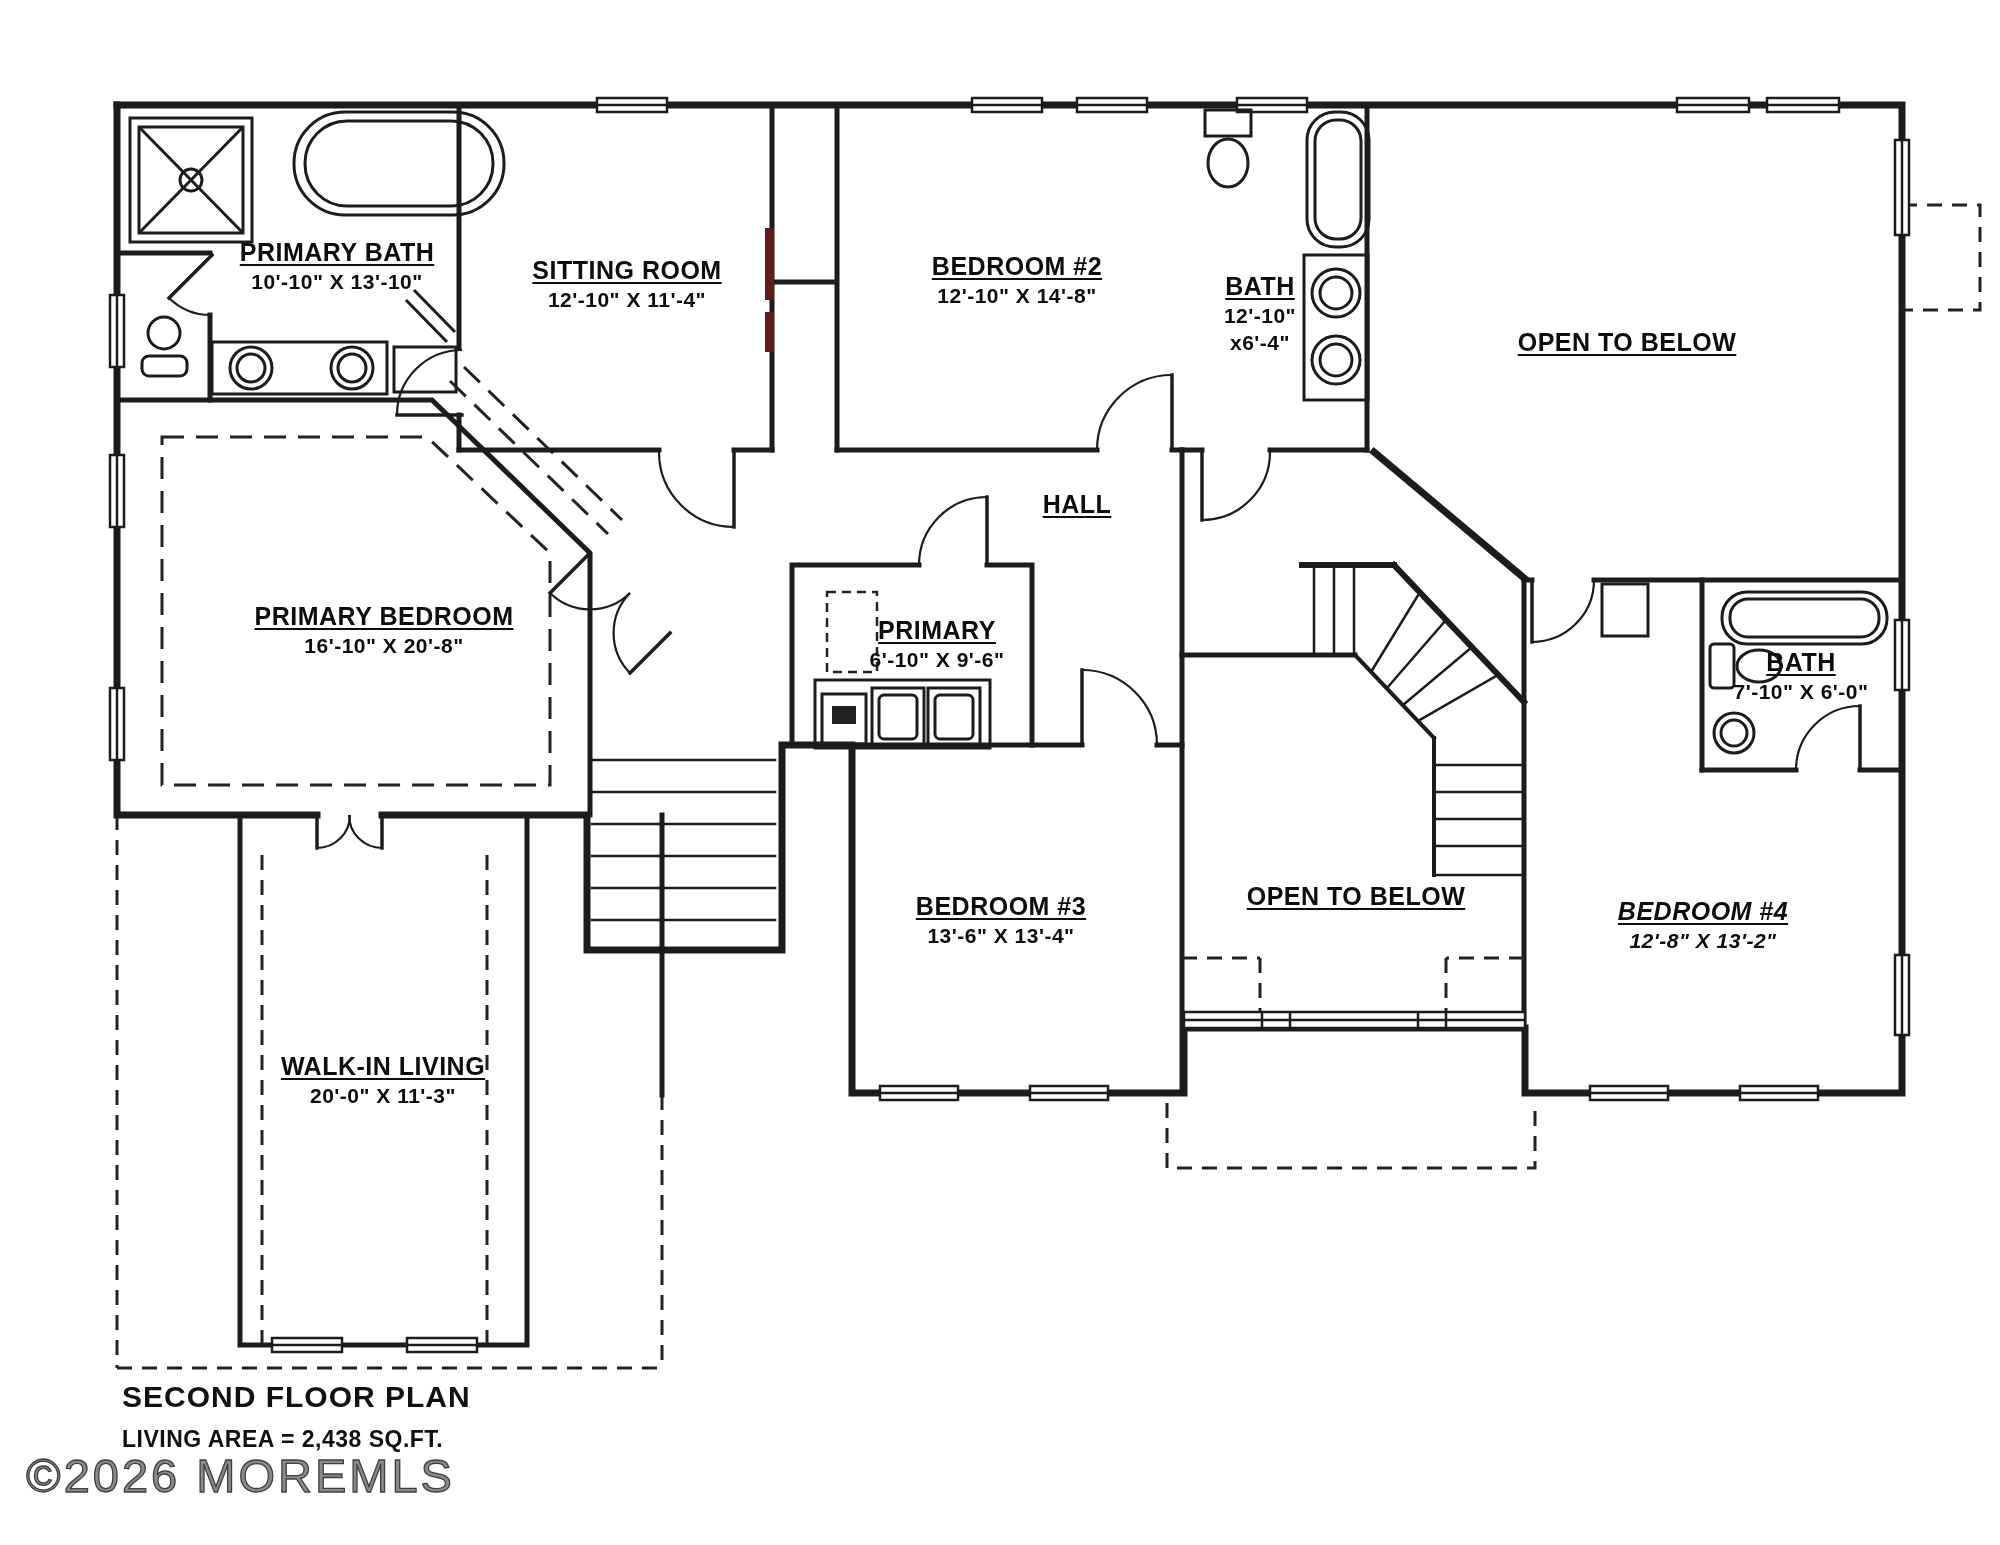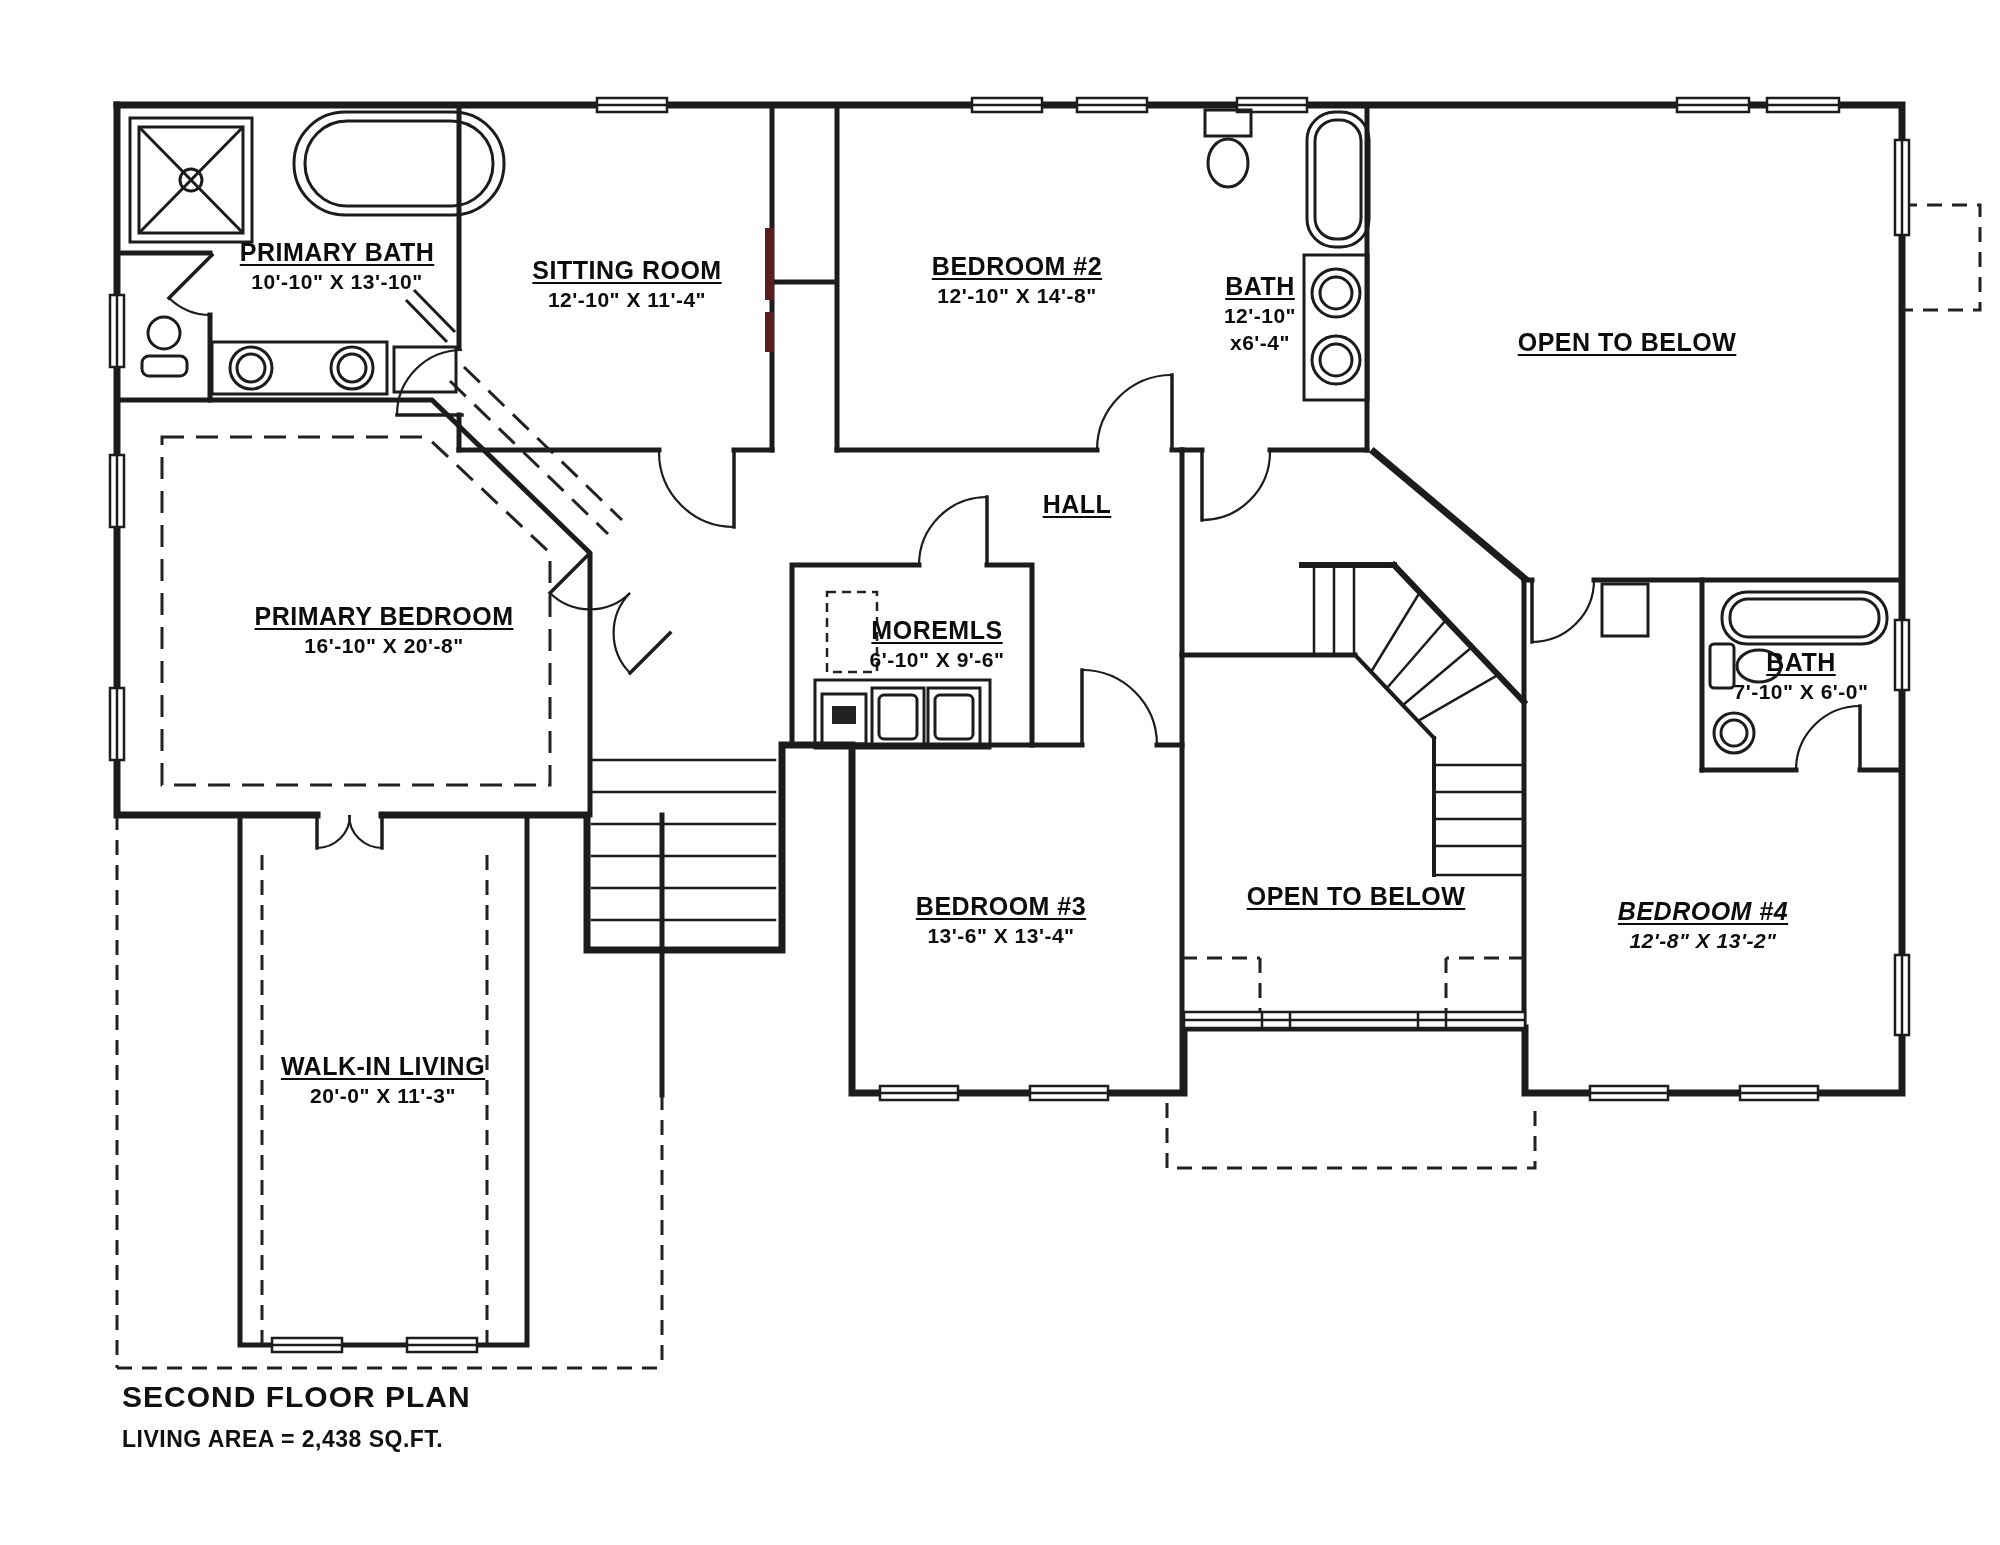--- a/index.html
+++ b/index.html
@@ -348,21 +348,21 @@
   <div class="lbl" style="left:1055px;top:490px;">
     <div class="nm">HALL</div>
   </div>
 
   <div class="lbl" style="left:362px;top:602px;">
     <div class="nm">PRIMARY BEDROOM</div>
     <div class="dm">16'-10" X 20'-8"</div>
   </div>
 
   <div class="lbl" style="left:915px;top:616px;">
-    <div class="nm">MOREMLS</div>
+    <div class="nm">PRIMARY</div>
     <div class="dm">6'-10" X 9'-6"</div>
   </div>
 
   <div class="lbl" style="left:1779px;top:648px;">
     <div class="nm">BATH</div>
     <div class="dm">7'-10" X 6'-0"</div>
   </div>
 
   <div class="lbl" style="left:979px;top:892px;">
     <div class="nm">BEDROOM #3</div>
@@ -381,14 +381,15 @@
   <div class="lbl" style="left:361px;top:1052px;">
     <div class="nm">WALK-IN LIVING</div>
     <div class="dm">20'-0" X 11'-3"</div>
   </div>
 
   <div class="titleblock">
     <div class="t1">SECOND FLOOR PLAN</div>
     <div class="t2">LIVING AREA = 2,438 SQ.FT.</div>
   </div>
 
+  <div class="watermark">©2026 MOREMLS</div>
 
 </div>
 
 </body></html>

